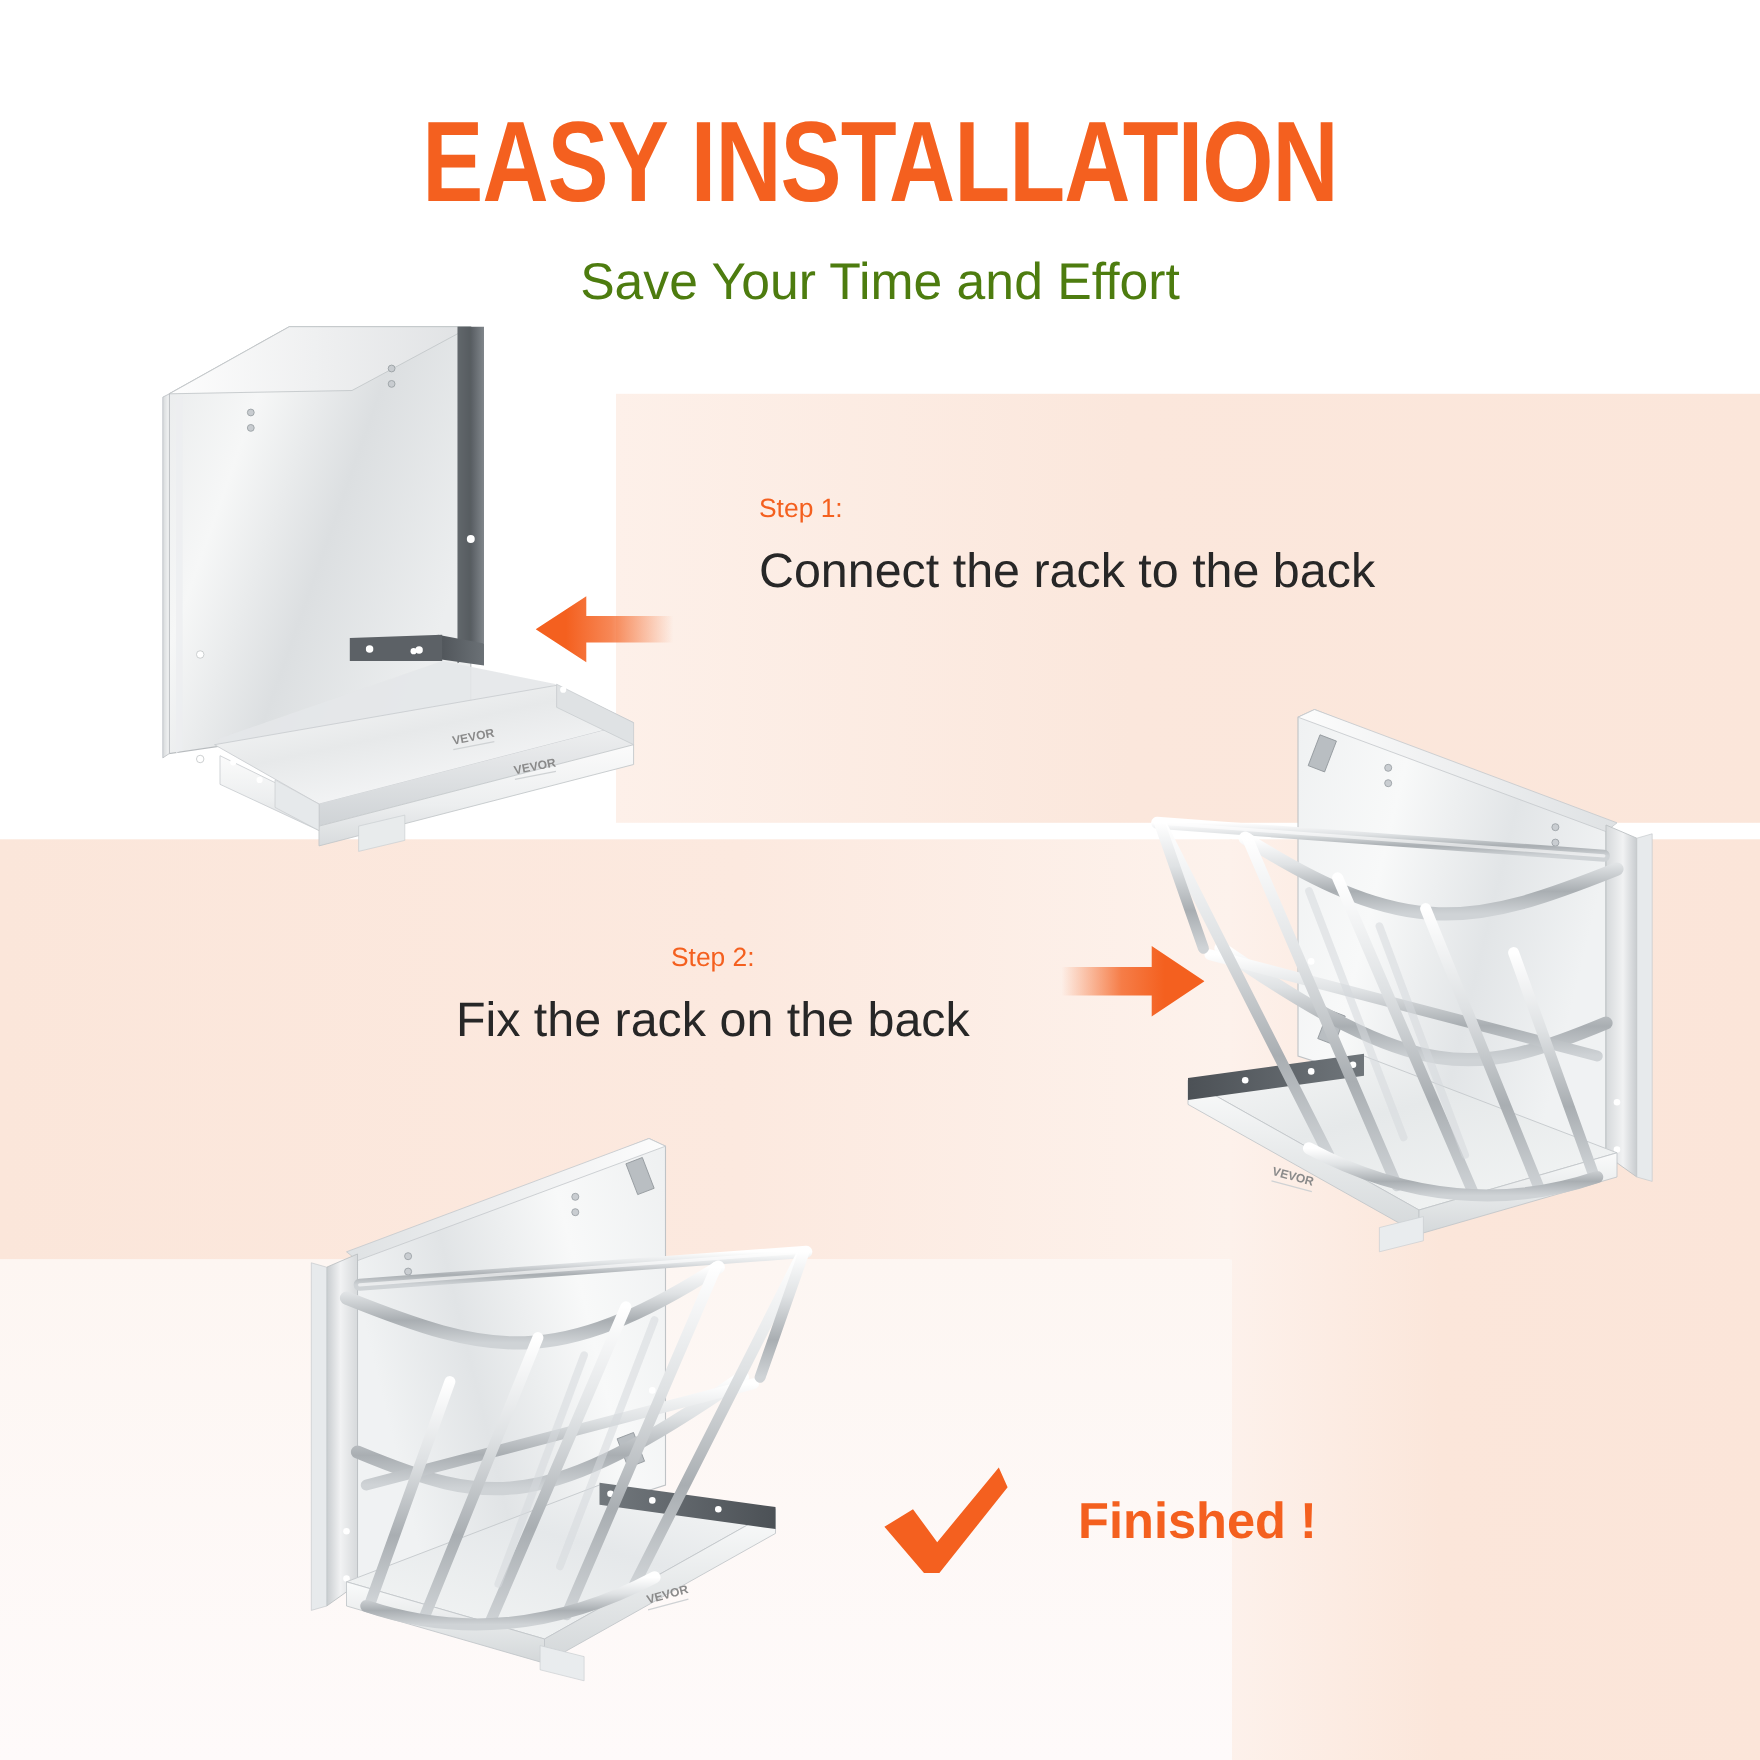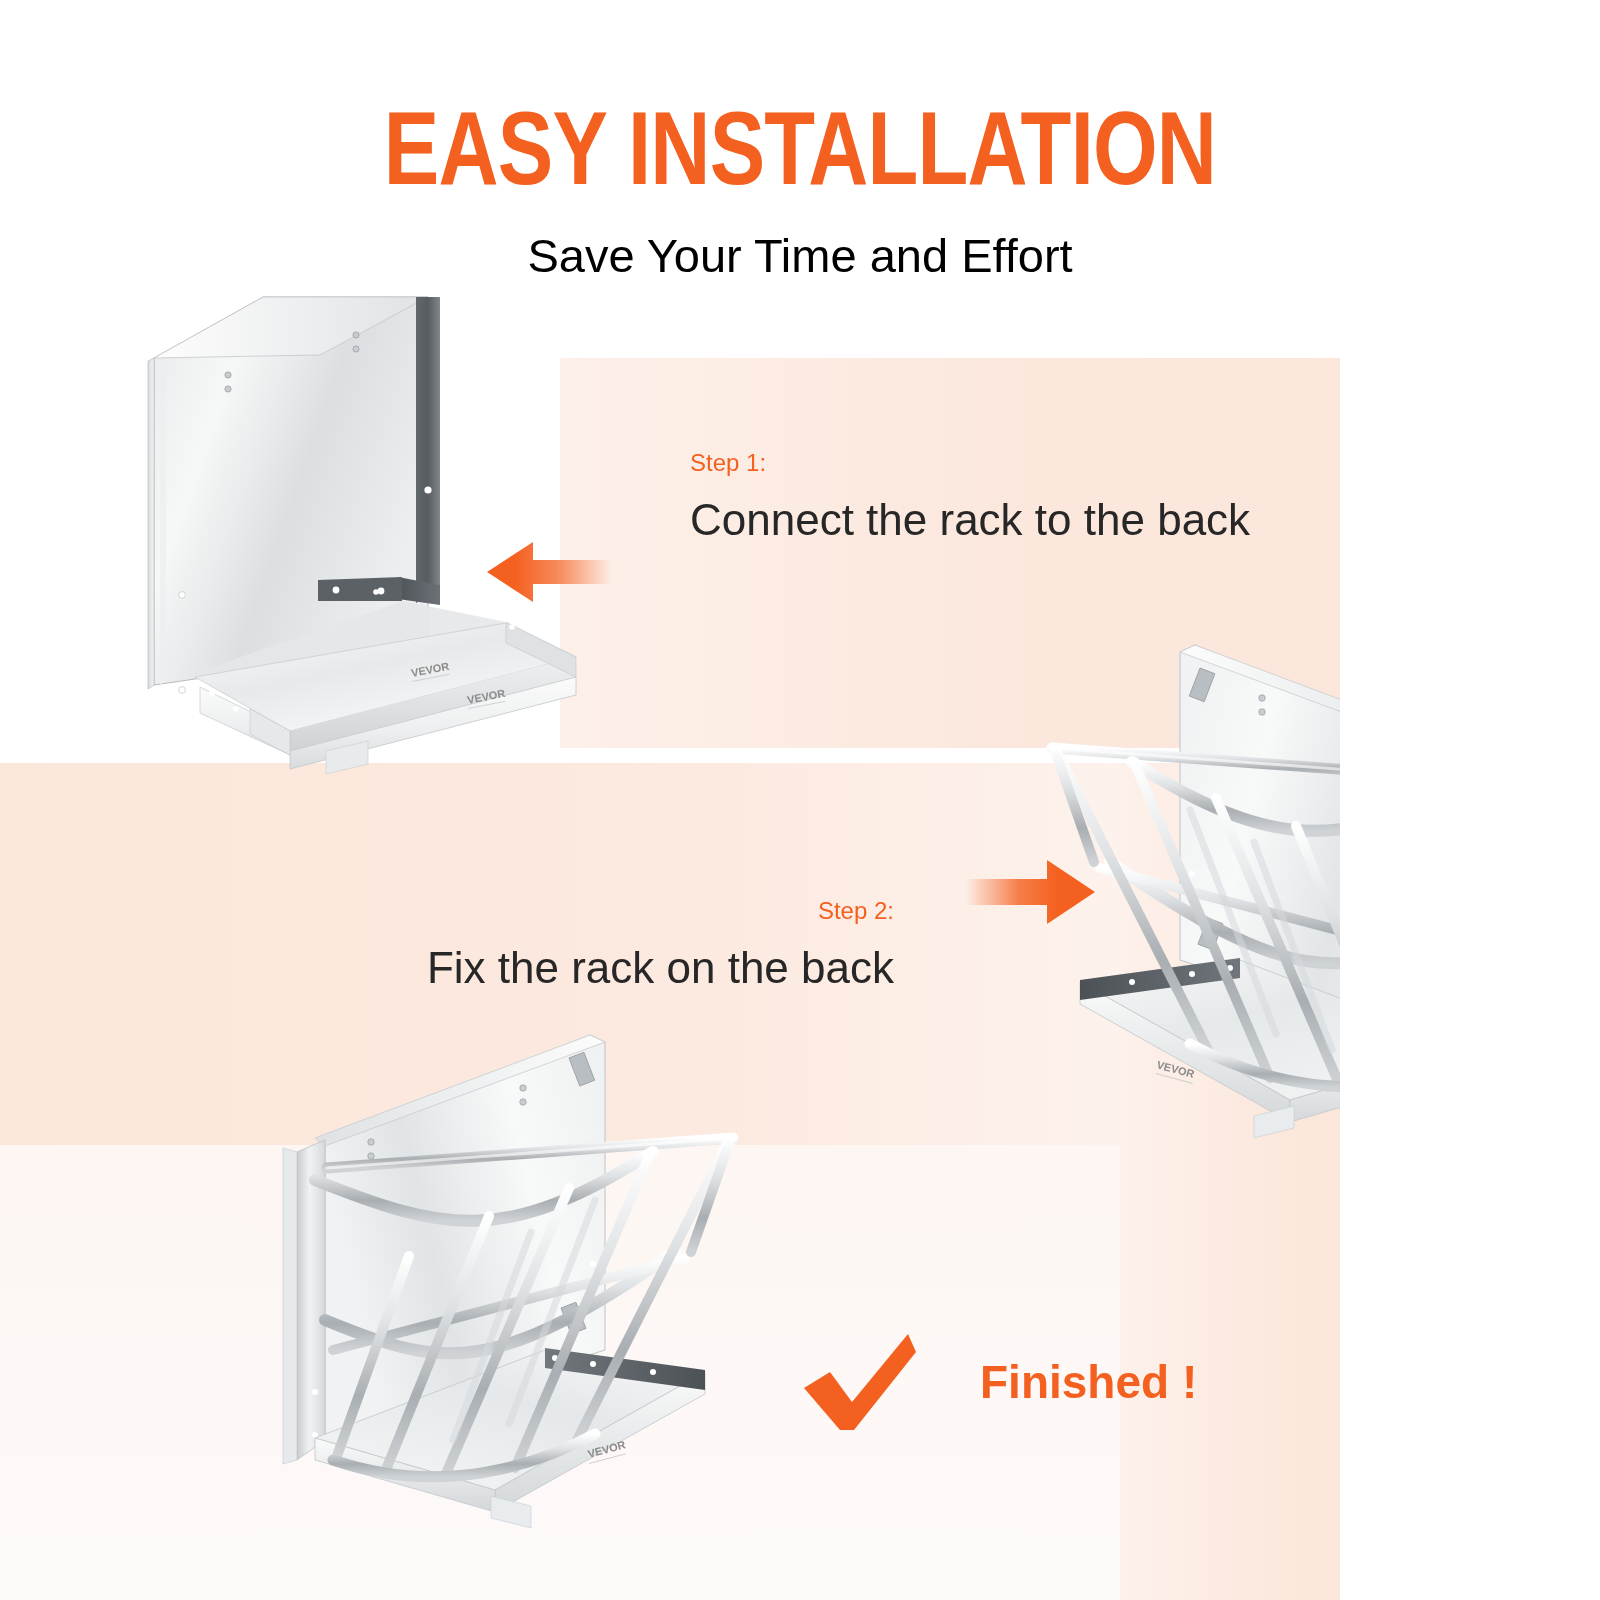--- a/index.html
+++ b/index.html
@@ -4,21 +4,21 @@
 <style>
   * { box-sizing: border-box; margin: 0; padding: 0; }
   html, body {
     width: 1600px; height: 1600px;
     background: #ffffff;
     font-family: "Liberation Sans", sans-serif;
     overflow: hidden;
   }
   #page {
     position: relative;
-    width: 1340px; height: 1600px;
+    width: 1600px; height: 1600px;
     background: #ffffff;
     overflow: hidden;
   }
 
   
   .band { position: absolute; pointer-events: none; }
   #band-upper-right {
     left: 560px; top: 358px; width: 1040px; height: 390px;
     background: linear-gradient(90deg, #fdf0e9 0%, #fbe7dc 45%, #fbe6da 100%);
   }
@@ -43,30 +43,30 @@
     font-size: 104px;
     line-height: 104px;
     font-weight: bold;
     letter-spacing: -1px;
     transform: scaleX(0.80);
     transform-origin: center top;
     white-space: nowrap;
   }
   #subtitle {
     margin-top: 30px;
-    color: #000000;
+    color: #4d7c0f;
     font-size: 47px;
     line-height: 52px;
     font-weight: normal;
   }
 
   
   .step-block { position: absolute; }
   #step1-block { left: 690px; top: 440px; text-align: left; }
-  #step2-block { left: 424px; top: 848px; width: 470px; text-align: right; margin-top: 40px; }
+  #step2-block { left: 413px; top: 848px; width: 470px; text-align: center; }
   .step-label {
     color: #f4601f;
     font-size: 24px;
     line-height: 46px;
     font-weight: normal;
   }
   .step-desc {
     color: #272727;
     font-size: 44px;
     line-height: 56px;

